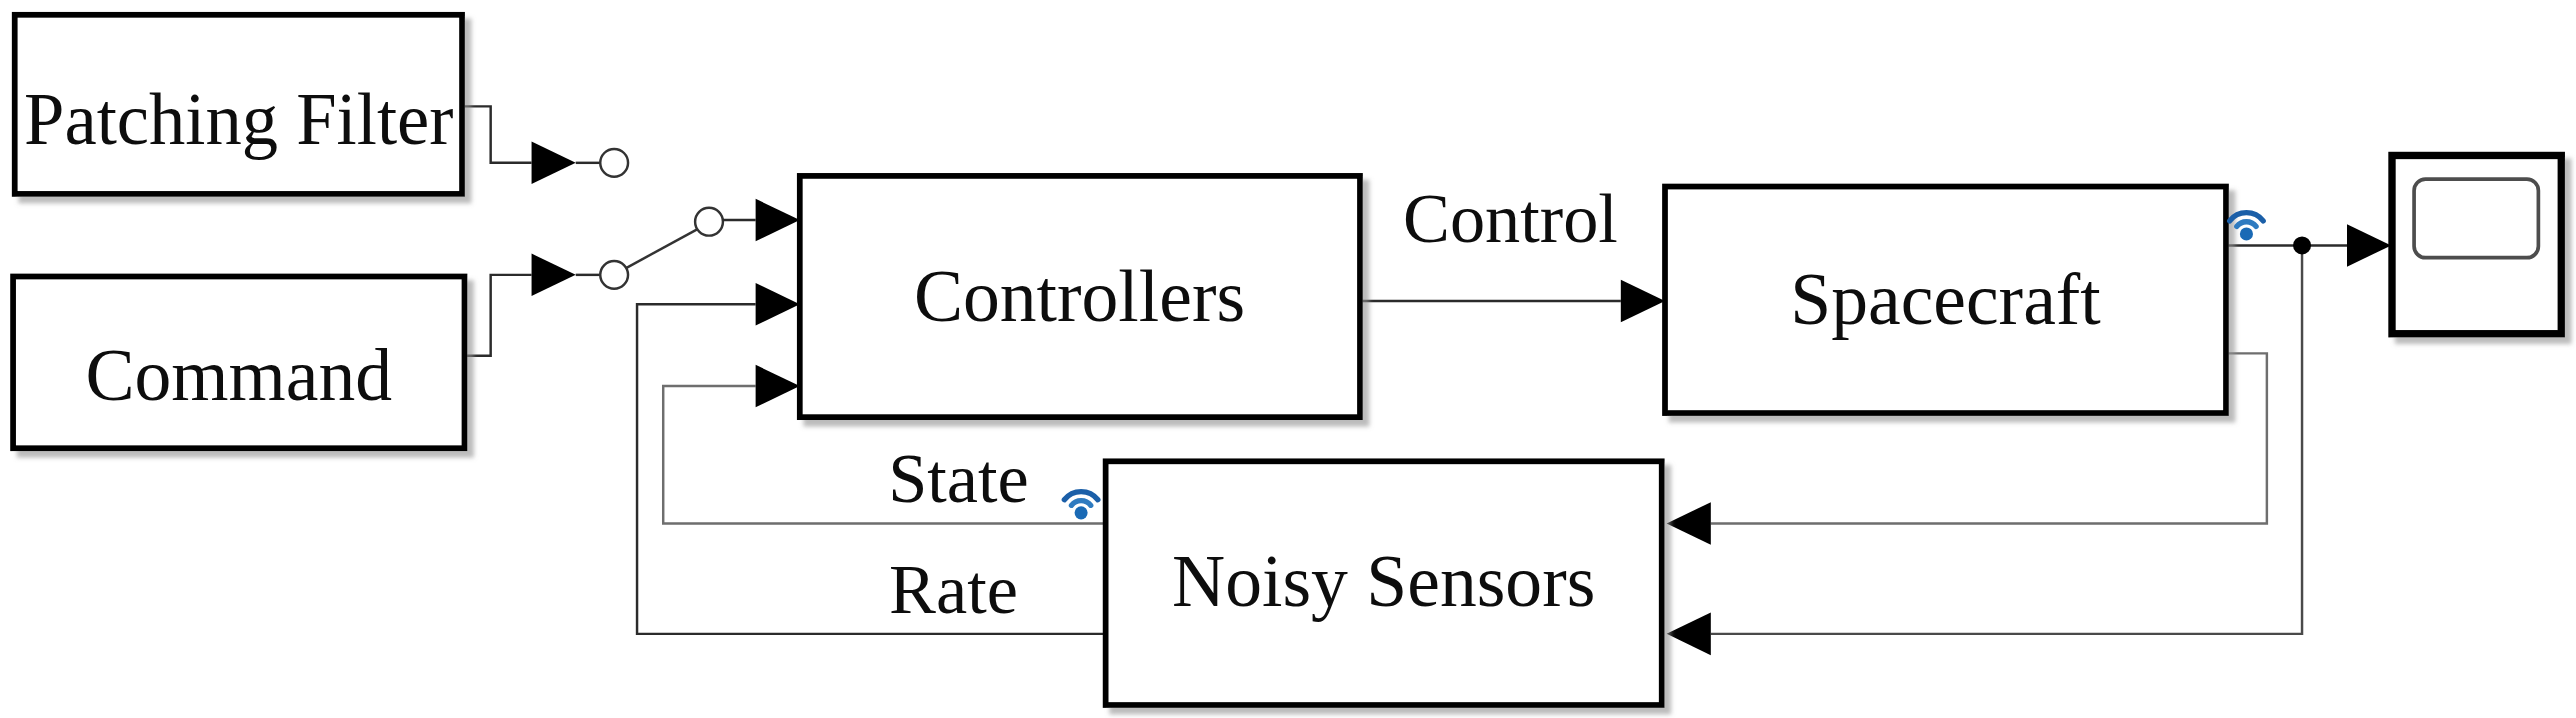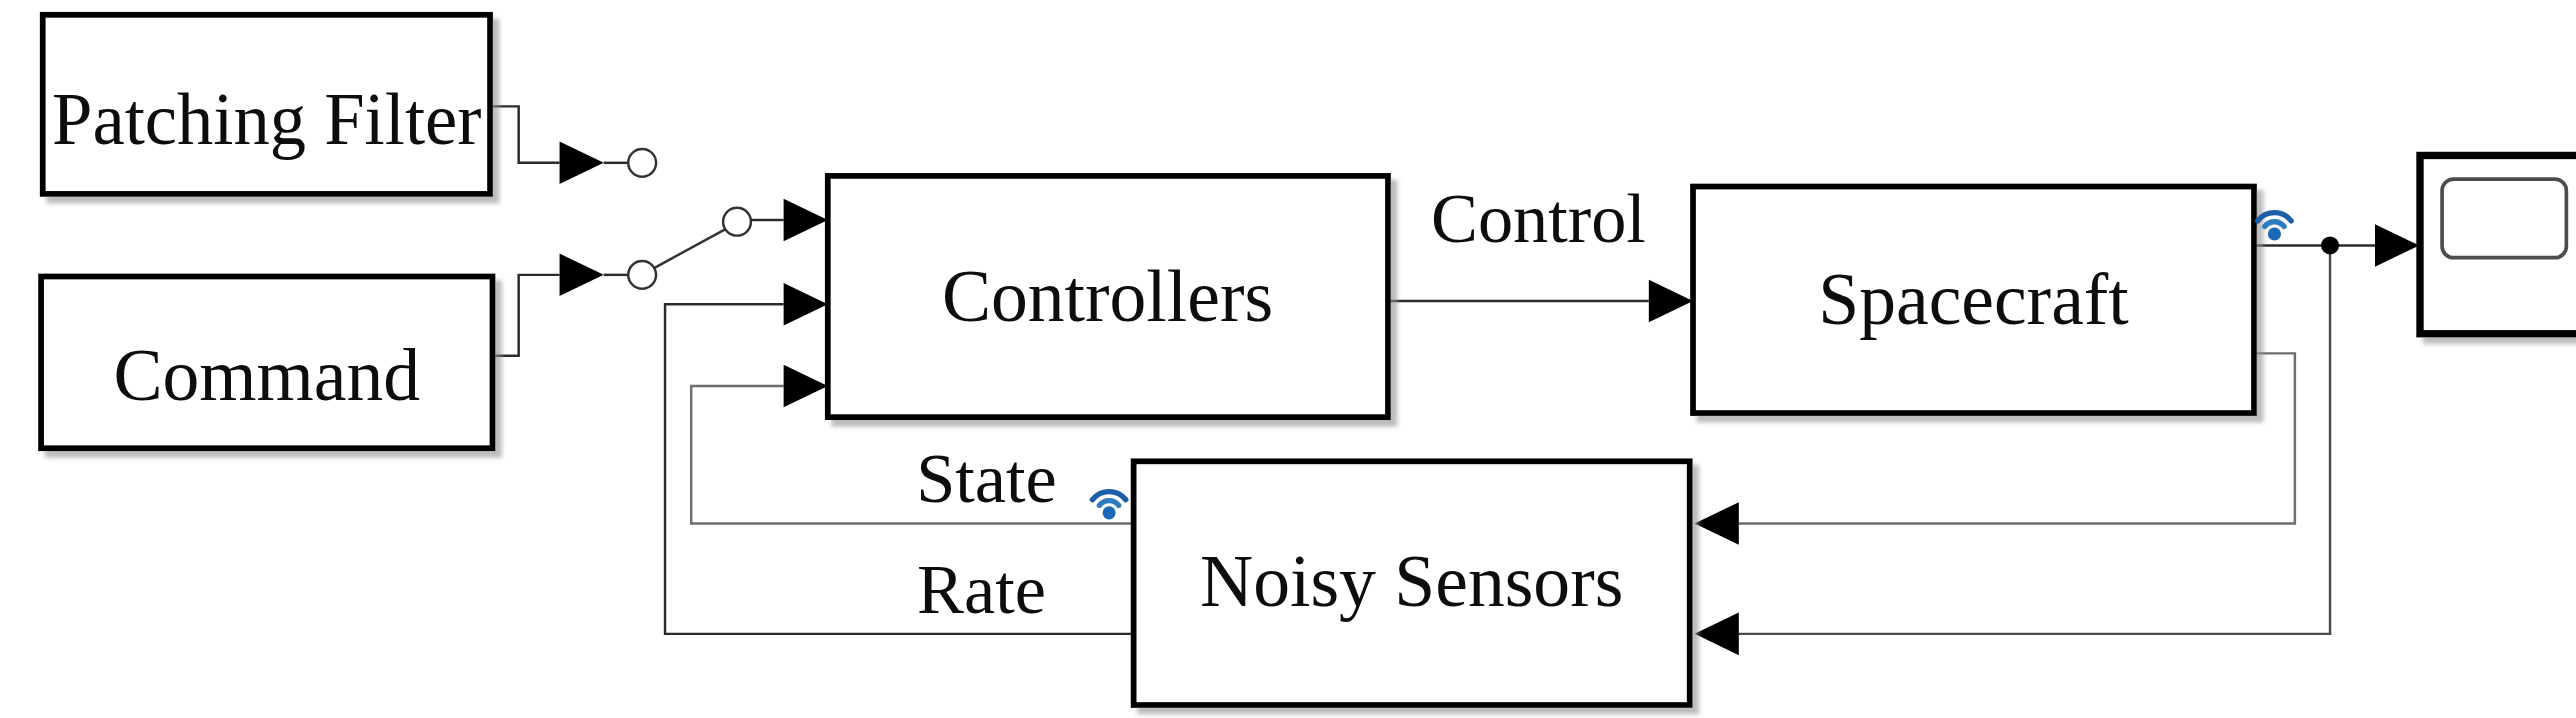--- a/index.html
+++ b/index.html
@@ -2,21 +2,20 @@
 <html style="font-size:13px"><head>
 <meta charset="utf-8">
 <style>
   html, body { margin: 0; padding: 0; background: #ffffff; }
   .canvas {
     position: relative;
     width: 2196px;
     height: 719px;
     background: #ffffff;
     font-family: "Liberation Serif", "DejaVu Serif", serif;
-    padding-left: 28px;
   }
   svg { display: block; }
   text {
     font-family: "Liberation Serif", "DejaVu Serif", serif;
     fill: #0d0d0d;
   }
   .block-label { font-size: 90px; }
   .signal-label { font-size: 86px; }
 </style>
 </head>

